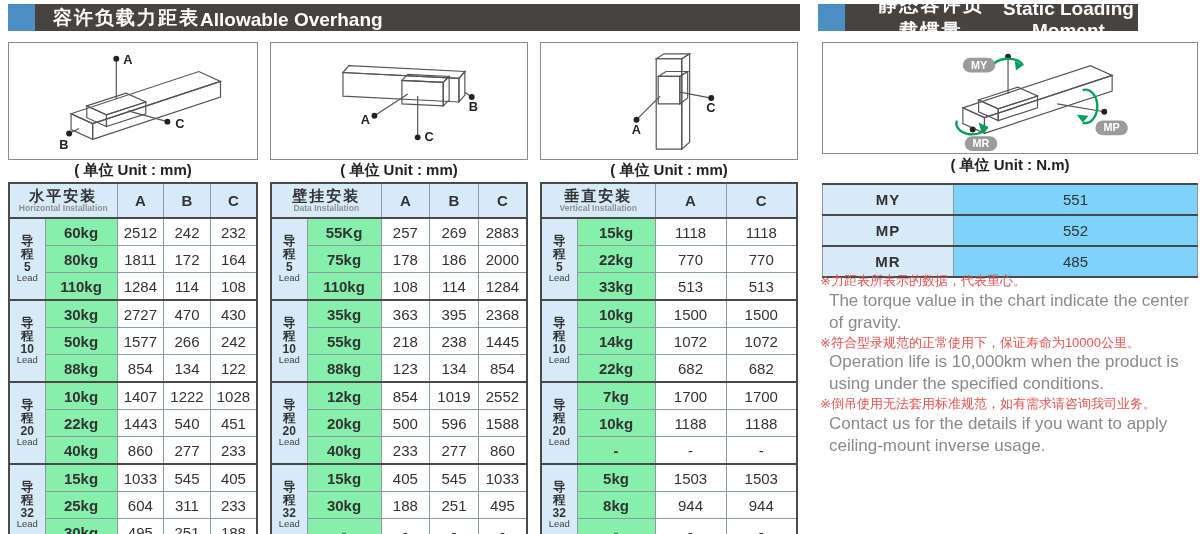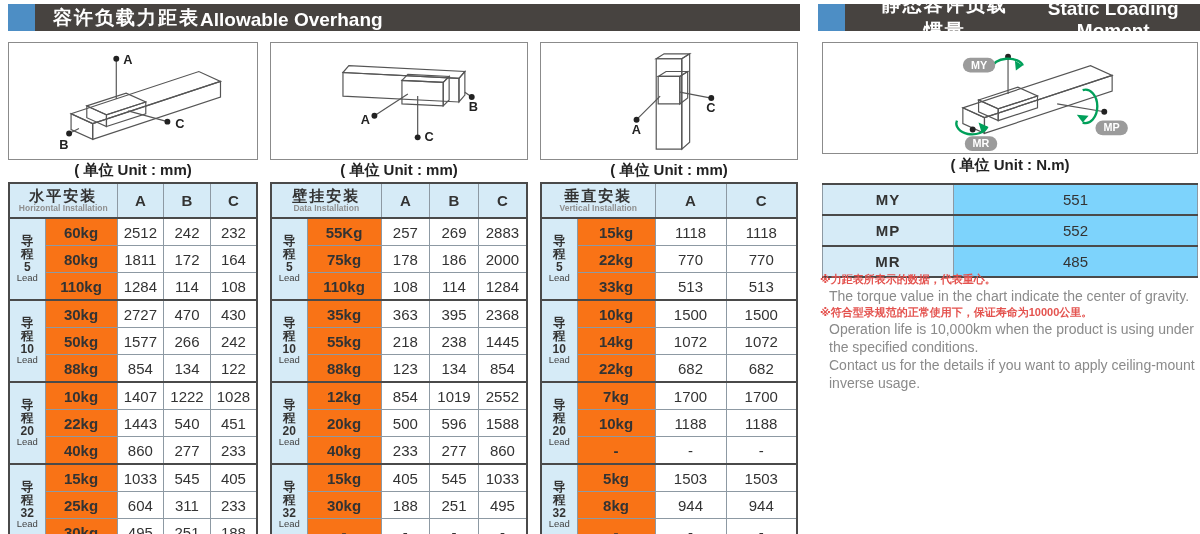--- a/index.html
+++ b/index.html
@@ -18,60 +18,60 @@
   .unit{position:absolute;font-size:15px;font-weight:600;color:#222;text-align:center;}
 
   
   .otable{position:absolute;top:182px;}
   .otable table{width:100%;border-collapse:collapse;table-layout:fixed;border:2px solid #4a4a4a;}
   .otable th,.otable td{border:1px solid #8d99a3;padding:0;text-align:center;vertical-align:middle;}
   .otable .hrow th{height:33px;background:#d6ebf7;border-bottom:2px solid #4a4a4a;}
   .tzh{font-size:15px;font-weight:700;color:#333;letter-spacing:2px;line-height:1.1;}
   .ten{font-size:8.5px;color:#8f8f8f;line-height:1.1;}
   .chead{font-size:15px;font-weight:600;color:#333;}
-  .otable td.kg{background:#f97316;font-size:15px;font-weight:600;height:26px;}
+  .otable td.kg{background:#86efac;font-size:15px;font-weight:600;height:26px;}
   .otable td.val{background:#fff;font-size:15px;height:26px;}
   .otable td.lead{background:#d6ebf7;line-height:1.05;}
   .lz{font-size:12.5px;font-weight:700;}
   .ln{font-size:12px;font-weight:600;}
   .le{font-size:9.5px;color:#444;}
   .otable tr.gstart td{border-top:2px solid #4a4a4a;}
 
   
   .mtable{position:absolute;left:822px;top:183px;width:376px;border-collapse:collapse;table-layout:fixed;}
   .mtable td{height:27px;text-align:center;font-size:15px;border-top:2px solid #4a4a4a;
              border-bottom:2px solid #4a4a4a;border-left:1px solid #8d99a3;border-right:1px solid #8d99a3;}
   .mtable td.mlabel{width:128px;background:#d6ebf7;font-weight:700;letter-spacing:1px;}
   .mtable td.mval{background:#7dd3fc;}
 
   
   .notes{position:absolute;left:820px;top:272px;width:380px;}
-  .note-zh{color:#e4534f;font-weight:700;font-size:11px;line-height:1.35;}
-  .note-en{color:#8a8a8a;font-size:14px;line-height:1.3;padding-left:9px;}
+  .note-zh{color:#e4534f;font-weight:400;font-size:13px;line-height:1.35;}
+  .note-en{color:#8a8a8a;font-size:17px;line-height:1.3;padding-left:9px;}
 
   
   .ln-stroke{stroke:#555;fill:none;stroke-width:1.2;}
   .dot{fill:#222;}
   .dlabel{font-family:"Liberation Sans",sans-serif;font-size:13px;font-weight:700;fill:#222;}
   .badge{fill:#9b9b9b;}
   .badge-txt{font-family:"Liberation Sans",sans-serif;font-size:11px;font-weight:700;fill:#fff;text-anchor:middle;}
   .garrow{stroke:#00a05a;fill:none;stroke-width:2.4;}
   .ghead{fill:#00a05a;}
 </style>
 </head>
 <body>
 
 <div class="page">
 
   <div class="bar" style="left:8px;width:792px;">
     <span class="bar-accent"></span>
     <span class="bar-zh">容许负载力距表</span>
     <span class="bar-en">Allowable Overhang</span>
   </div>
-  <div class="bar" style="left:818px;width:382px;gap:12px;">
+  <div class="bar" style="left:818px;width:320px;gap:12px;">
     <span class="bar-accent"></span>
     <span class="bar-zh">静态容许负载惯量</span>
     <span class="bar-en">Static Loading Moment</span>
   </div>
 
   <div class="dbox" style="left:8px;width:250px;">
     <svg viewBox="0 0 250 118">
       <g class="ln-stroke">
         <path d="M62,72 L192,29 L214,39 L84,82 Z"></path>
         <path d="M84,82 L214,39 L214,55 L84,98 Z"></path>
@@ -532,17 +532,18 @@
   <div class="notes">
     <div class="note">
       <div class="note-zh">※力距表所表示的数据，代表重心。</div>
       <div class="note-en">The torque value in the chart indicate the center of gravity.</div>
     </div>
     <div class="note">
       <div class="note-zh">※符合型录规范的正常使用下，保证寿命为10000公里。</div>
       <div class="note-en">Operation life is 10,000km when the product is using under the specified conditions.</div>
     </div>
     <div class="note">
+      <div class="note-zh">※倒吊使用无法套用标准规范，如有需求请咨询我司业务。</div>
       <div class="note-en">Contact us for the details if you want to apply ceiling-mount inverse usage.</div>
     </div>
   </div>
 
 </div>
 
 </body></html>

